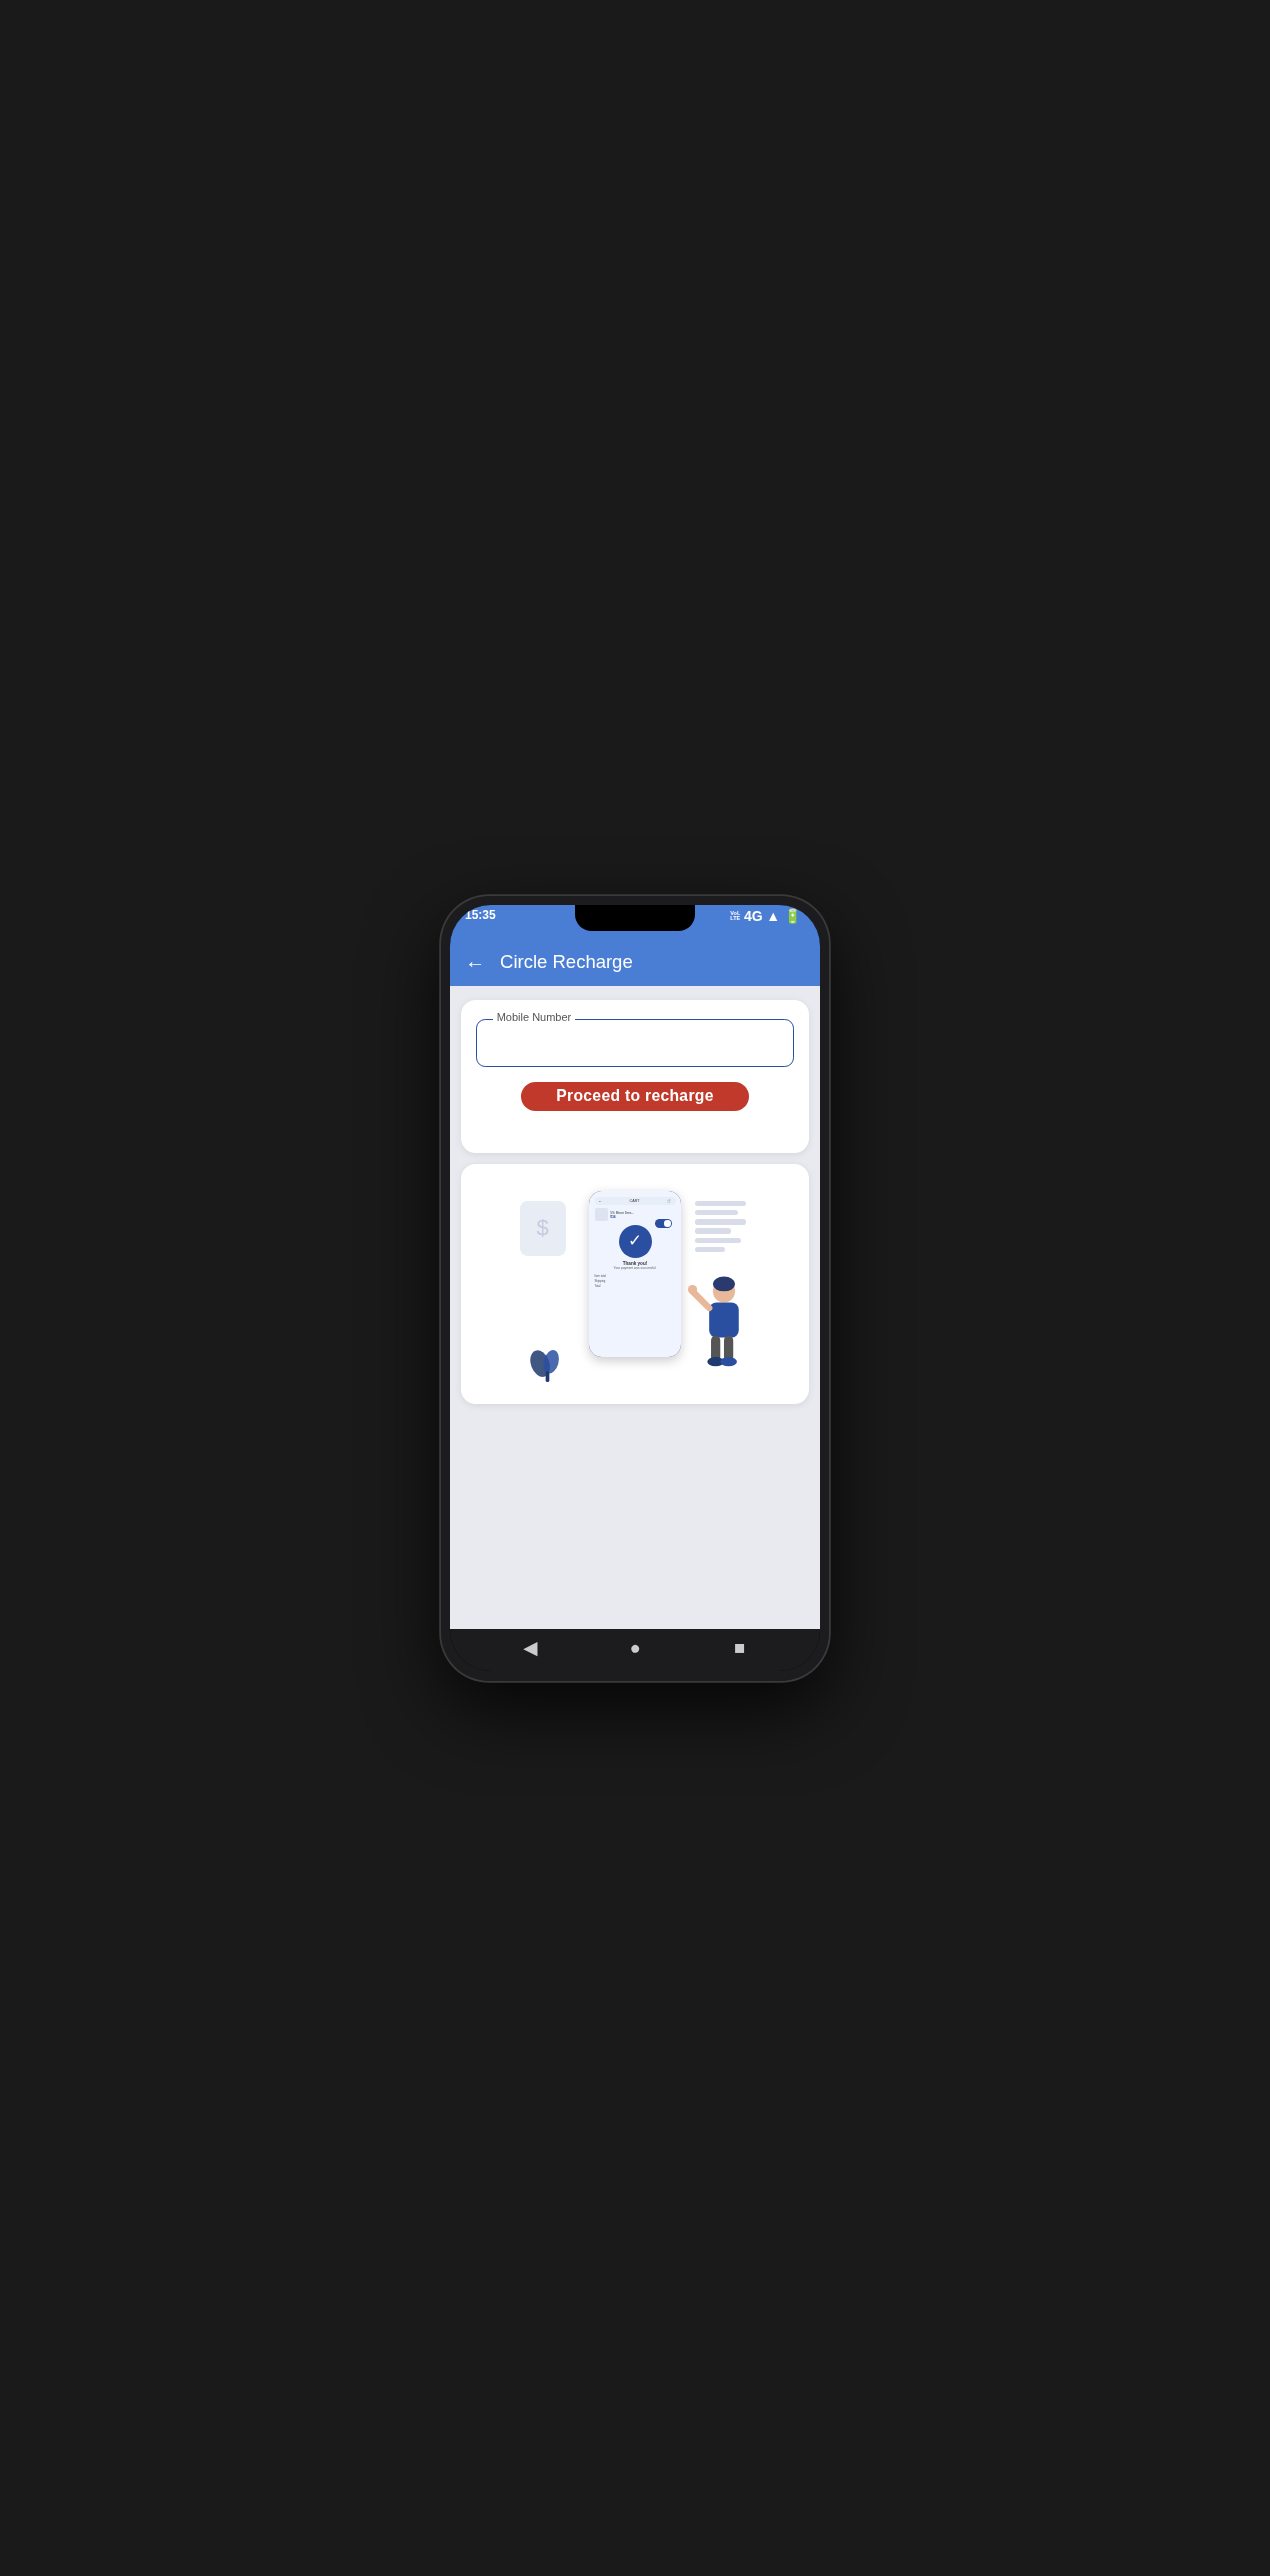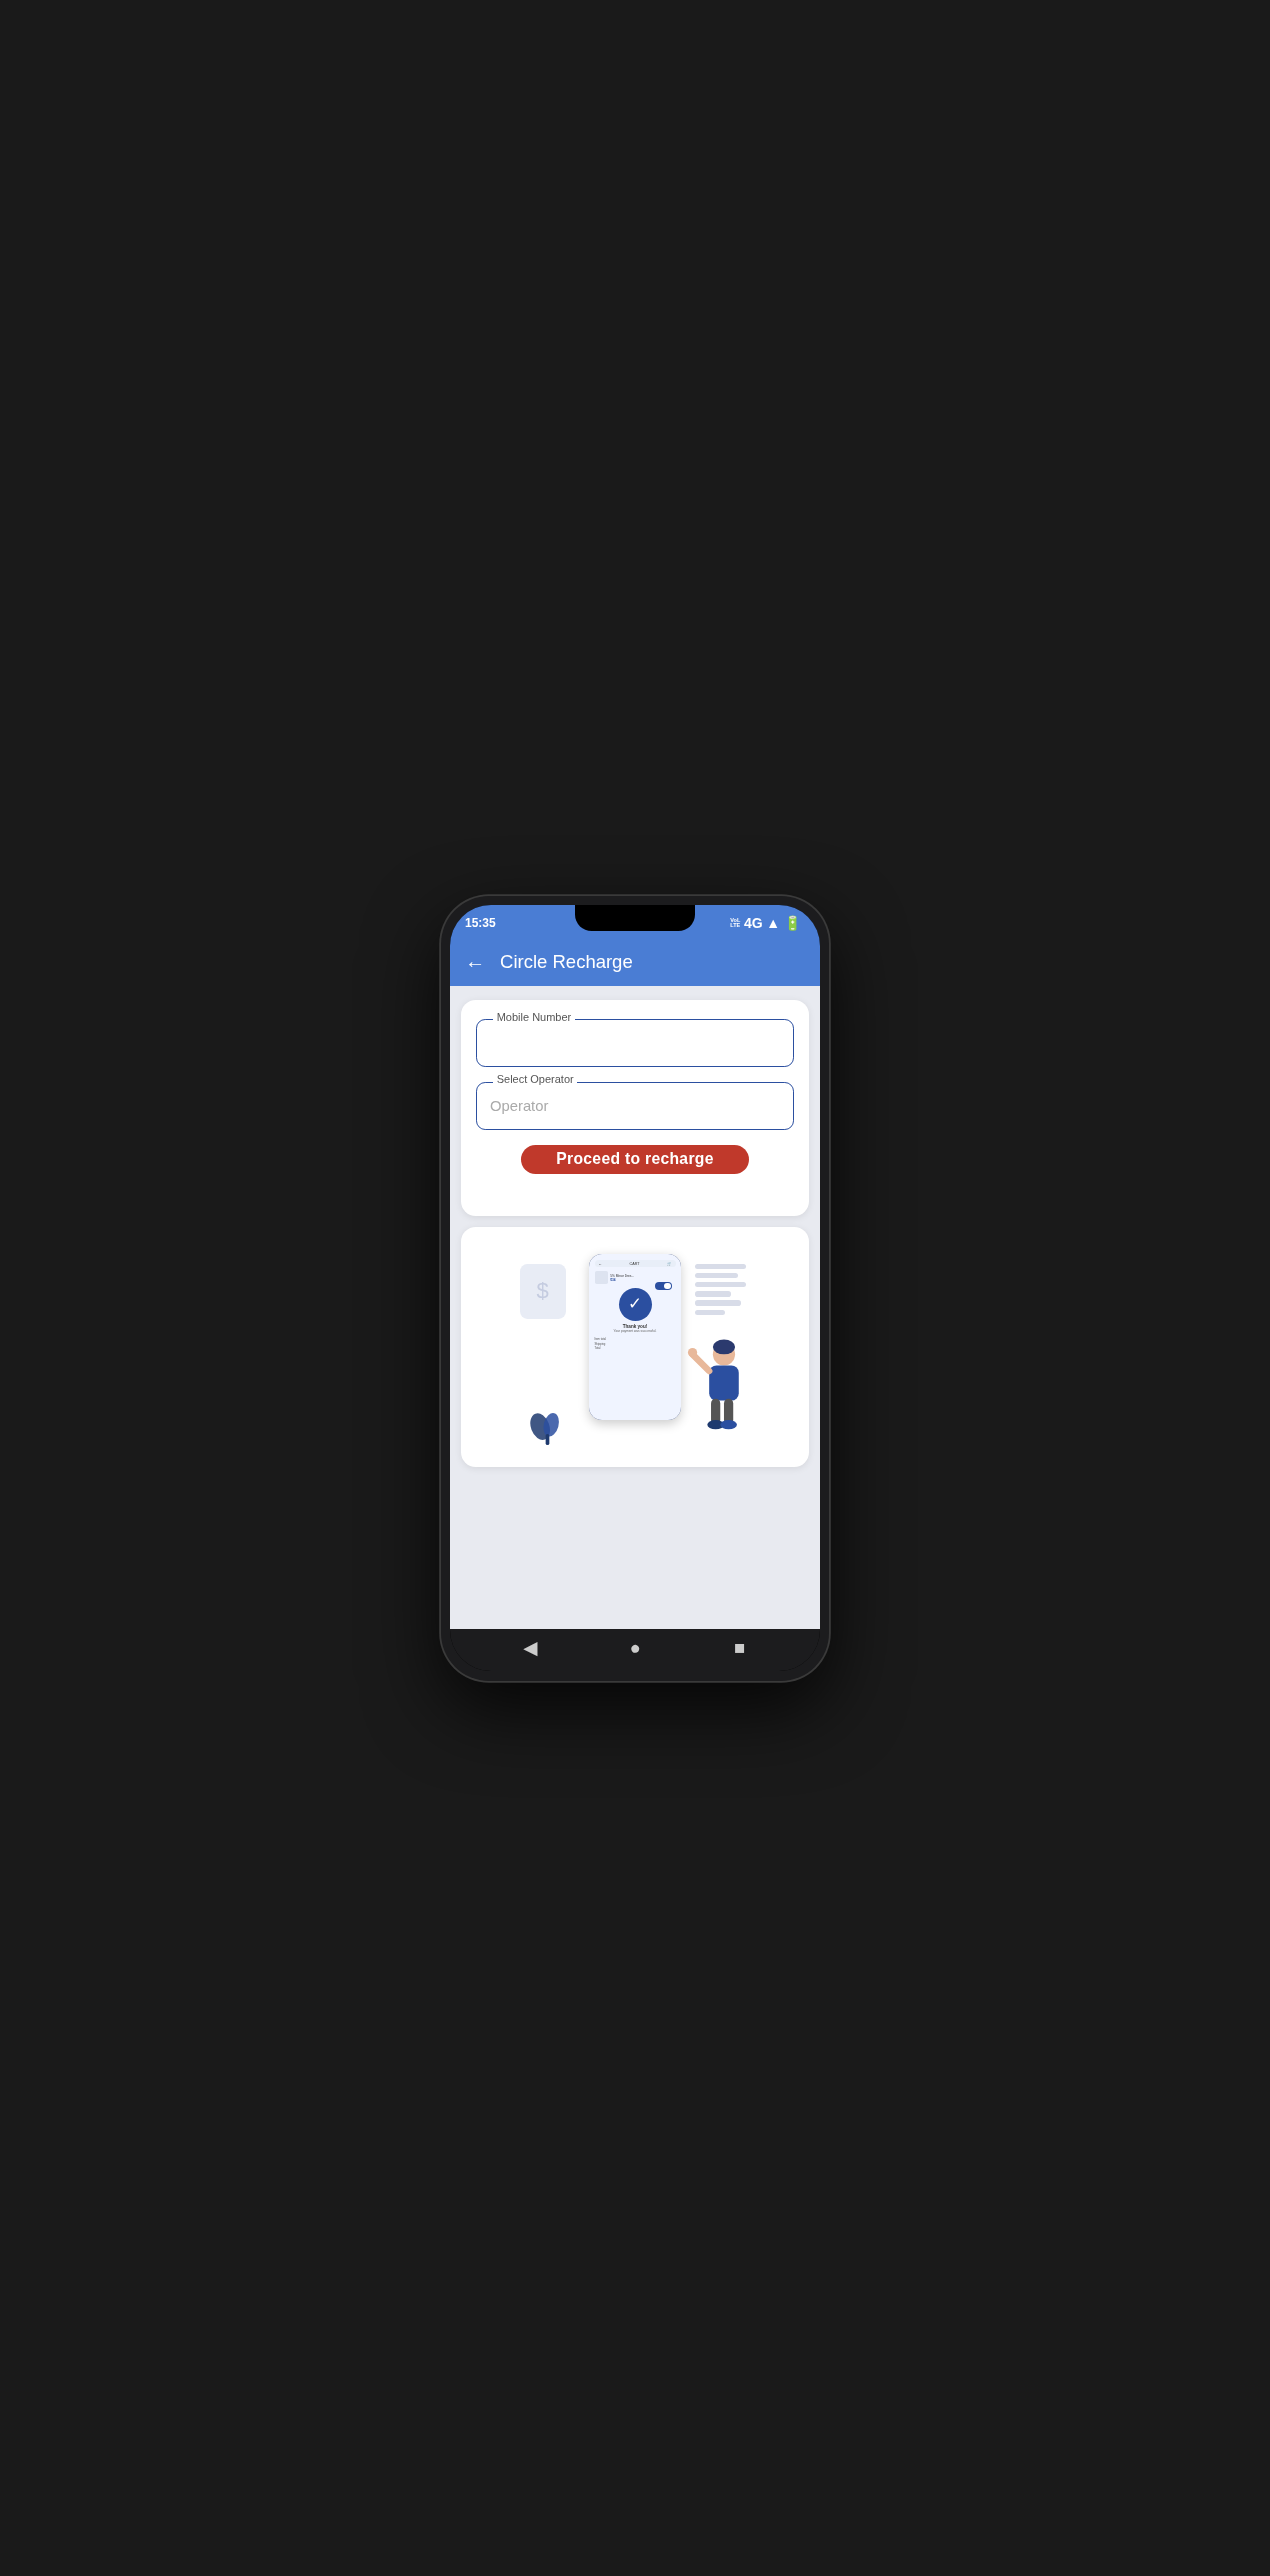--- a/index.html
+++ b/index.html
@@ -45,21 +45,21 @@
       background: #000;
       border-radius: 0 0 16.6px 16.6px;
       z-index: 20;
     }
 
     
     .status-bar {
       background: #4a7dd4;
       height: 33px;
       display: flex;
-      align-items: center;
+      align-items: flex-start;
       justify-content: space-between;
       padding: 0 18.5px 0 14.8px;
       padding-top: 3.7px;
       position: relative;
       z-index: 10;
     }
 
     .status-time {
       color: #fff;
       font-size: 12px;
@@ -432,24 +432,20 @@
 
     <div class="screen-content">
 
       <div class="form-card">
 
         <div class="field-group">
           <span class="field-label">Mobile Number</span>
           <input class="field-input" type="tel" style="">
         </div>
 
-        <div class="field-group">
-          <span class="field-label">Select Operator</span>
-          <input class="field-input" type="text" placeholder="Operator" style="">
-        </div>
 
 
 
 
         <button class="proceed-btn">Proceed to recharge</button>
 
       </div>
 
       <div class="illustration-card">
         <div class="thank-you-illustration">

